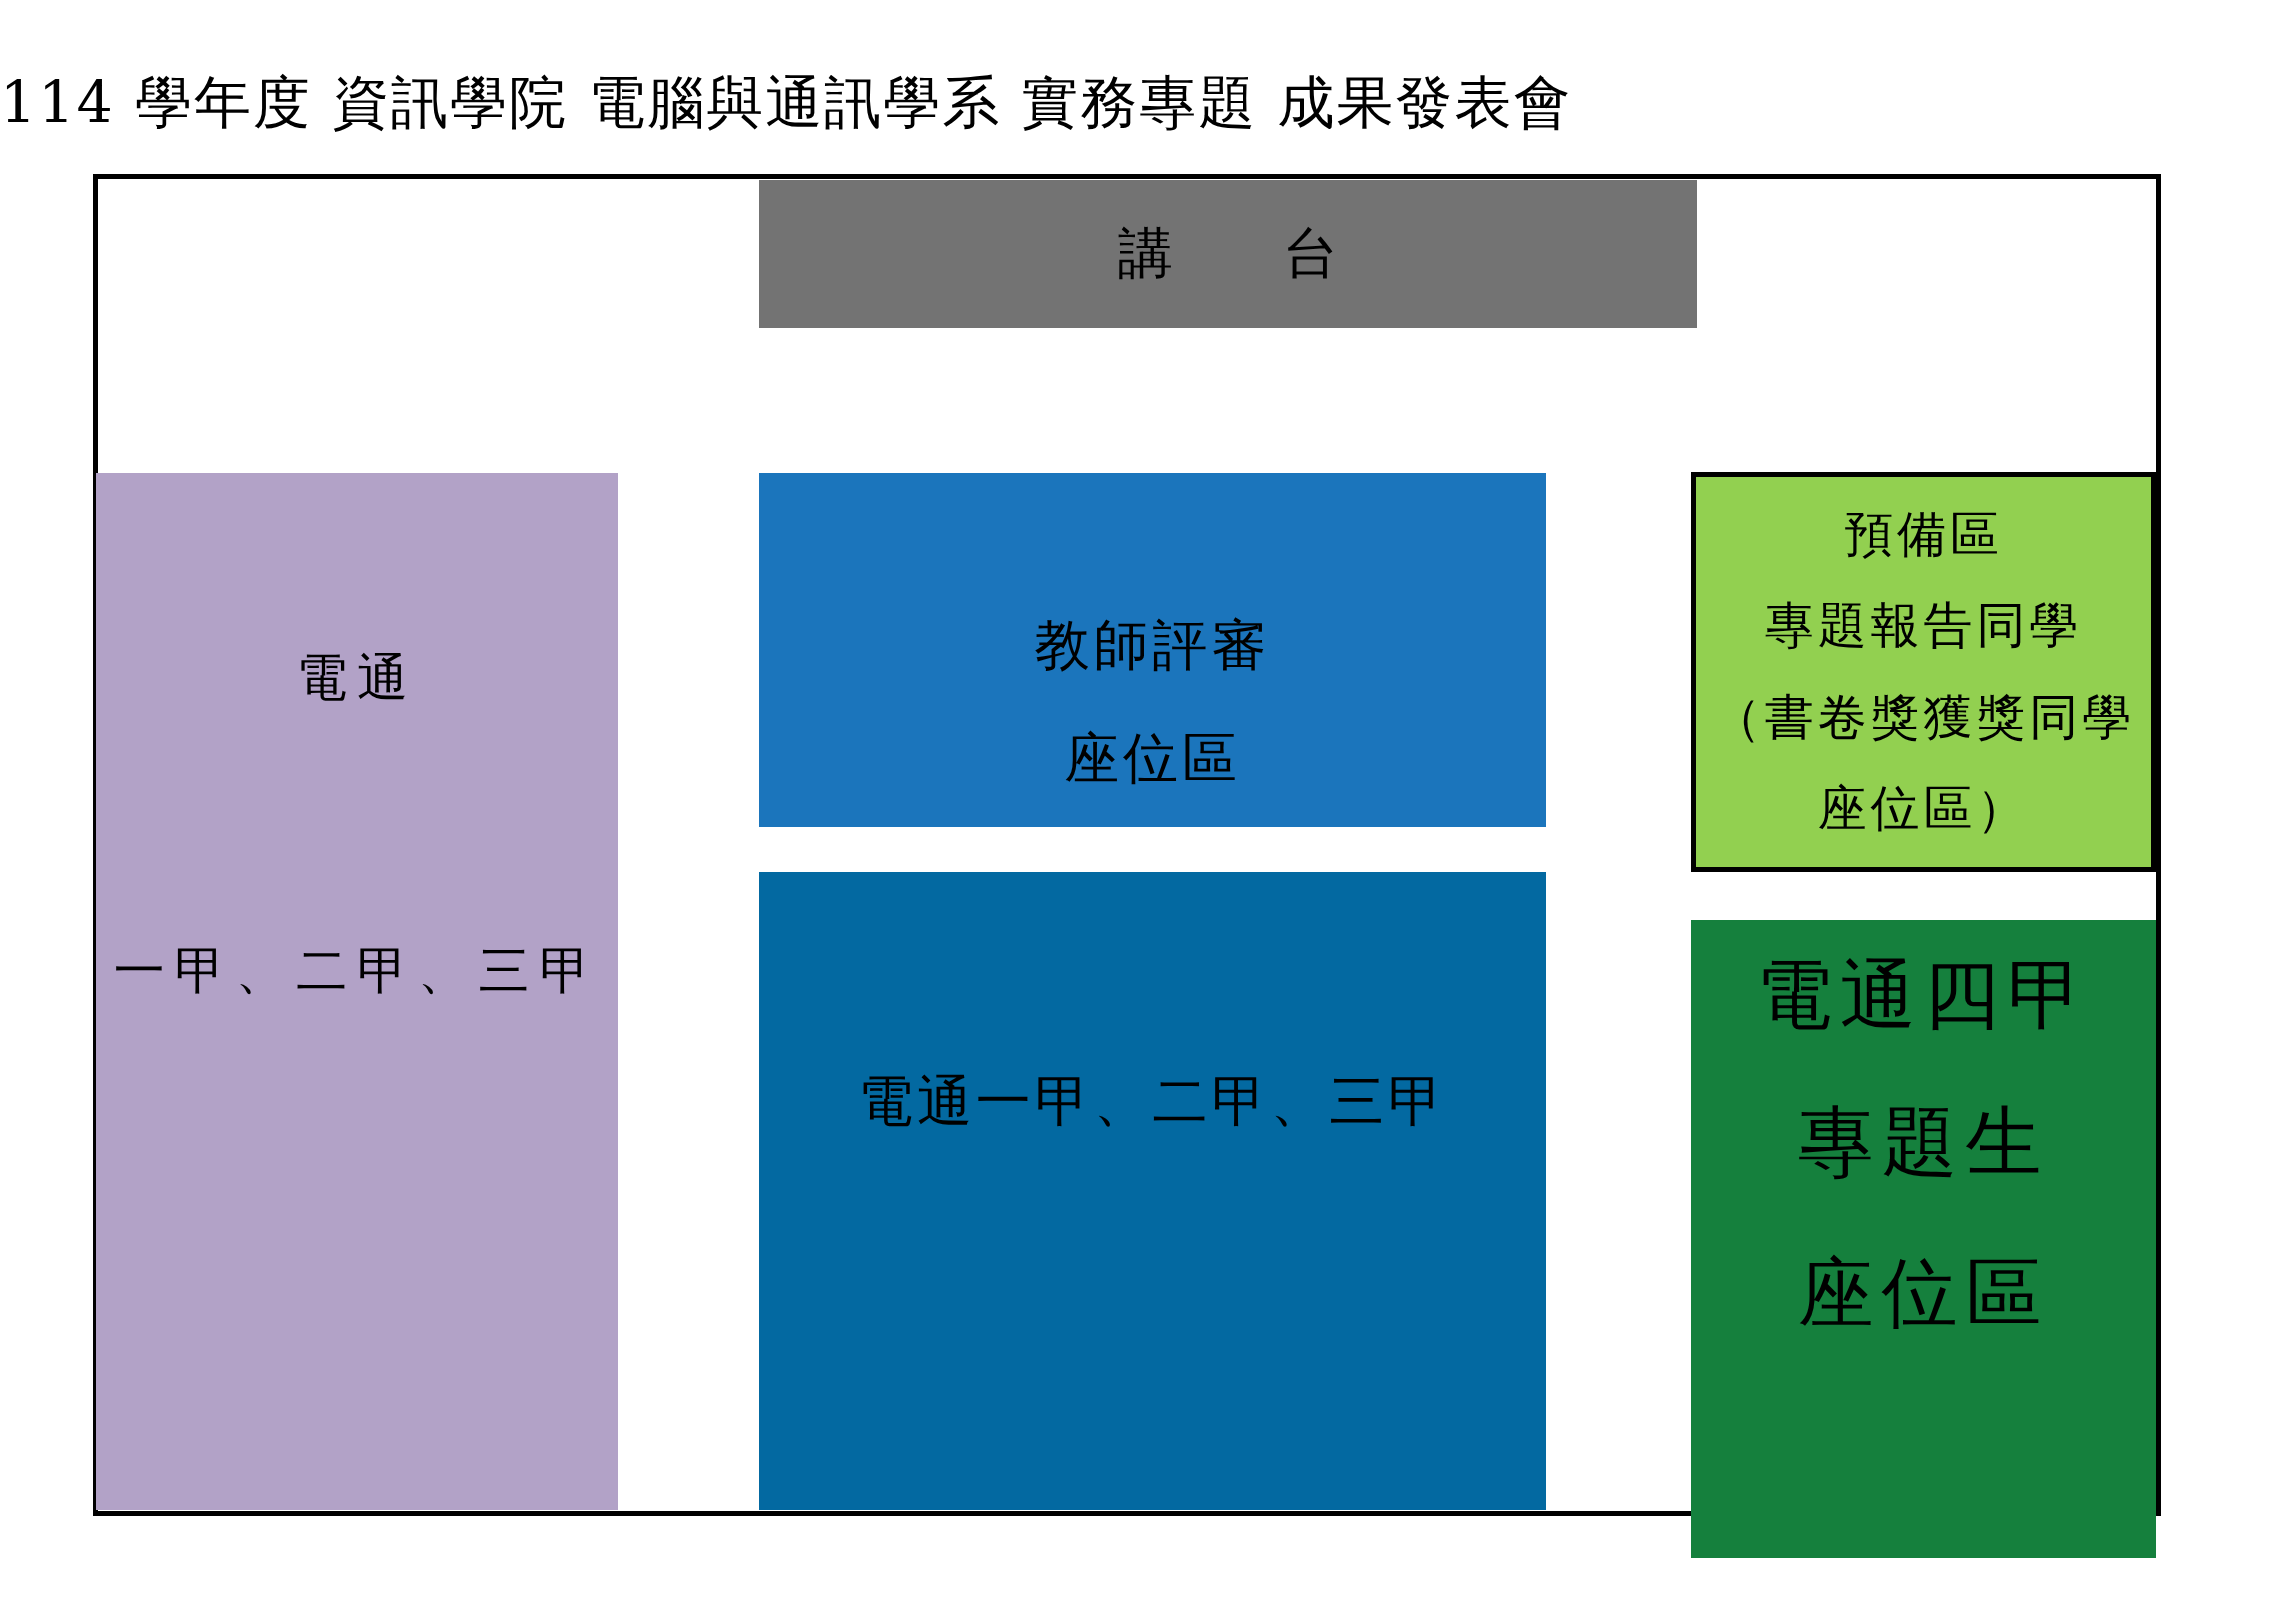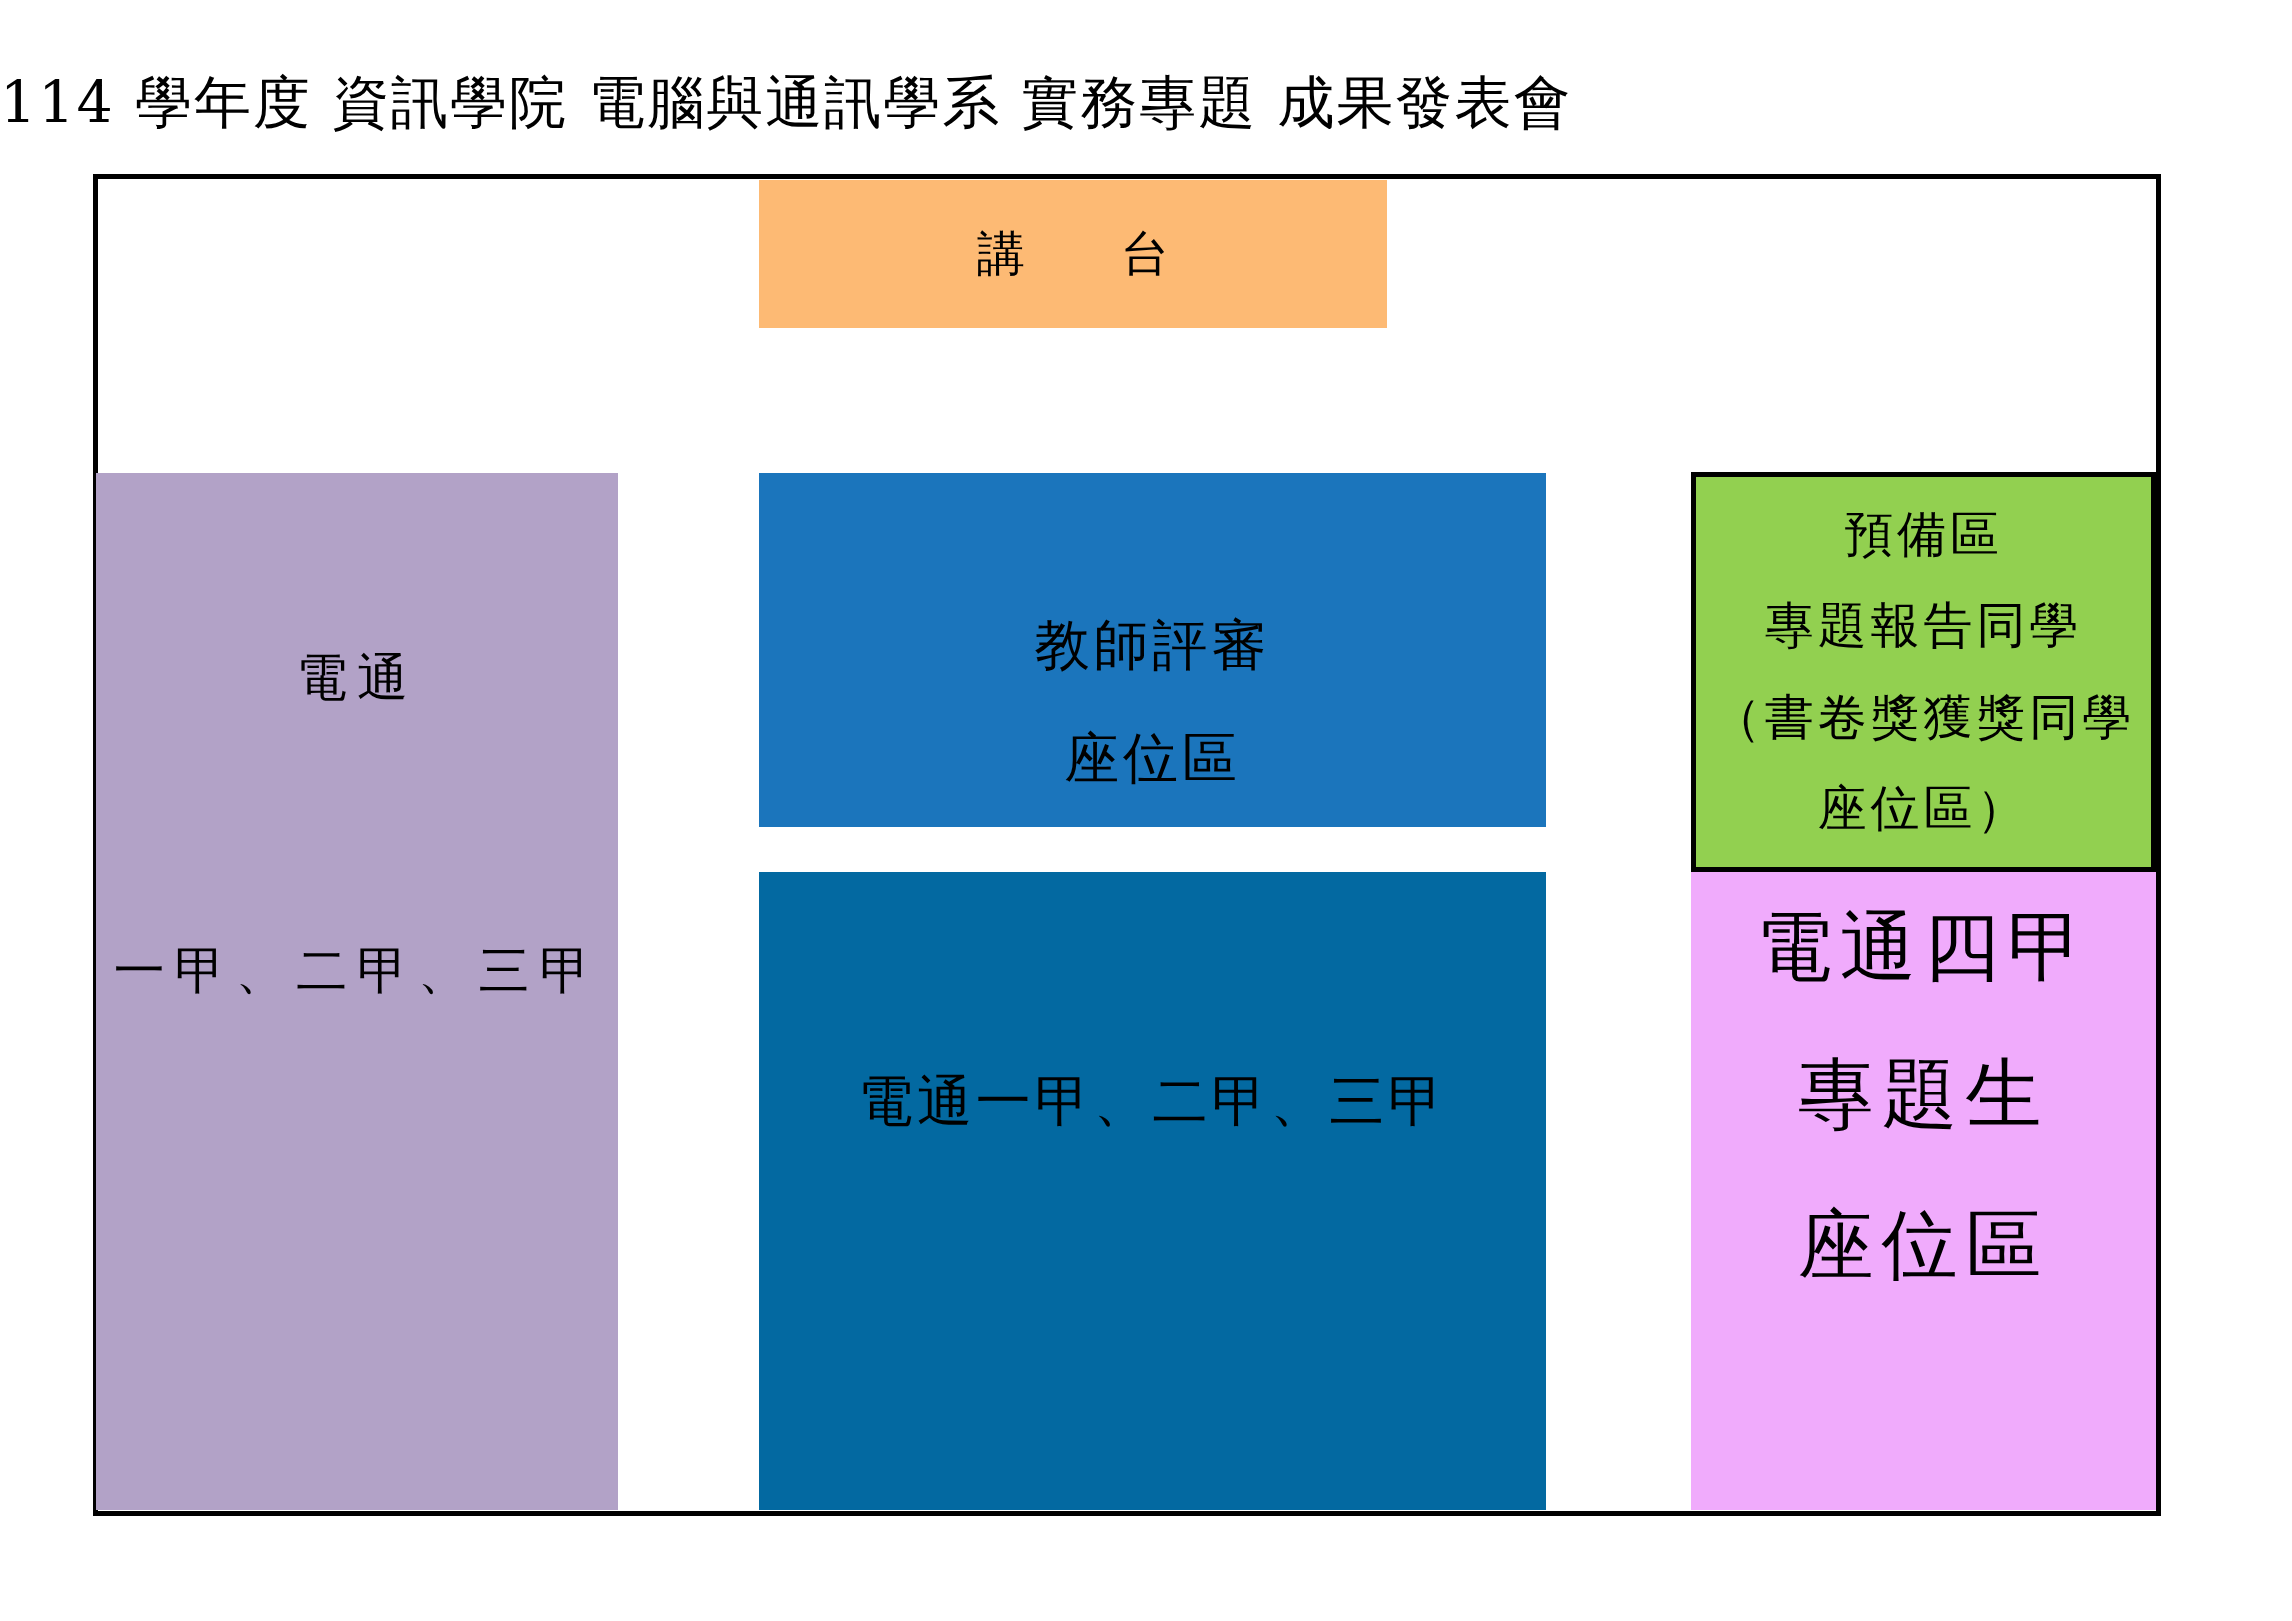--- a/index.html
+++ b/index.html
@@ -17,24 +17,24 @@
     white-space:pre;
   }
   .outer {
     position:absolute; left:93px; top:174px;
     width:2068px; height:1342px;
     border:5.9px solid #000000;
     box-sizing:border-box;
   }
   .box { position:absolute; box-sizing:border-box; }
   .stage {
-    left:759px; top:180px; width:628px; height:148px;
-    background:#fdba74;
+    left:759px; top:180px; width:938px; height:148px;
+    background:#737373;
     display:flex; align-items:center; justify-content:center;
-    font-size:48px; white-space:pre;
+    font-size:55px; white-space:pre;
   }
   .zone-left {
     left:96px; top:473px; width:522px; height:1037px;
     background:#B2A2C7;
   }
   .zone-center-judges {
     left:759px; top:473px; width:787px; height:354px;
     background:#1B75BC;
   }
   .zone-center-students {
@@ -42,22 +42,22 @@
     background:#0369a1;
   }
   .zone-prep {
     left:1691px; top:472px; width:465px; height:400px;
     background:#92D050;
     border:5.9px solid #000000;
     display:flex; flex-direction:column; justify-content:space-evenly;
     text-align:center; font-size:49px; letter-spacing:3.9px;
   }
   .zone-presenters {
-    left:1691px; top:872px; width:465px; height:638px;
-    background:#f0abfc;
+    left:1691px; top:920px; width:465px; height:638px;
+    background:#15803d;
   }
   .abs-line {
     position:absolute; left:0; width:100%;
     text-align:center; transform:translateY(-50%);
     white-space:pre;
   }
   .zone-left .abs-line { font-size:51px; letter-spacing:9.8px; }
   .zone-center-judges .abs-line,
   .zone-center-students .abs-line { font-size:55px; letter-spacing:3.9px; }
   .zone-presenters .abs-line { font-size:76px; letter-spacing:7.8px; }

